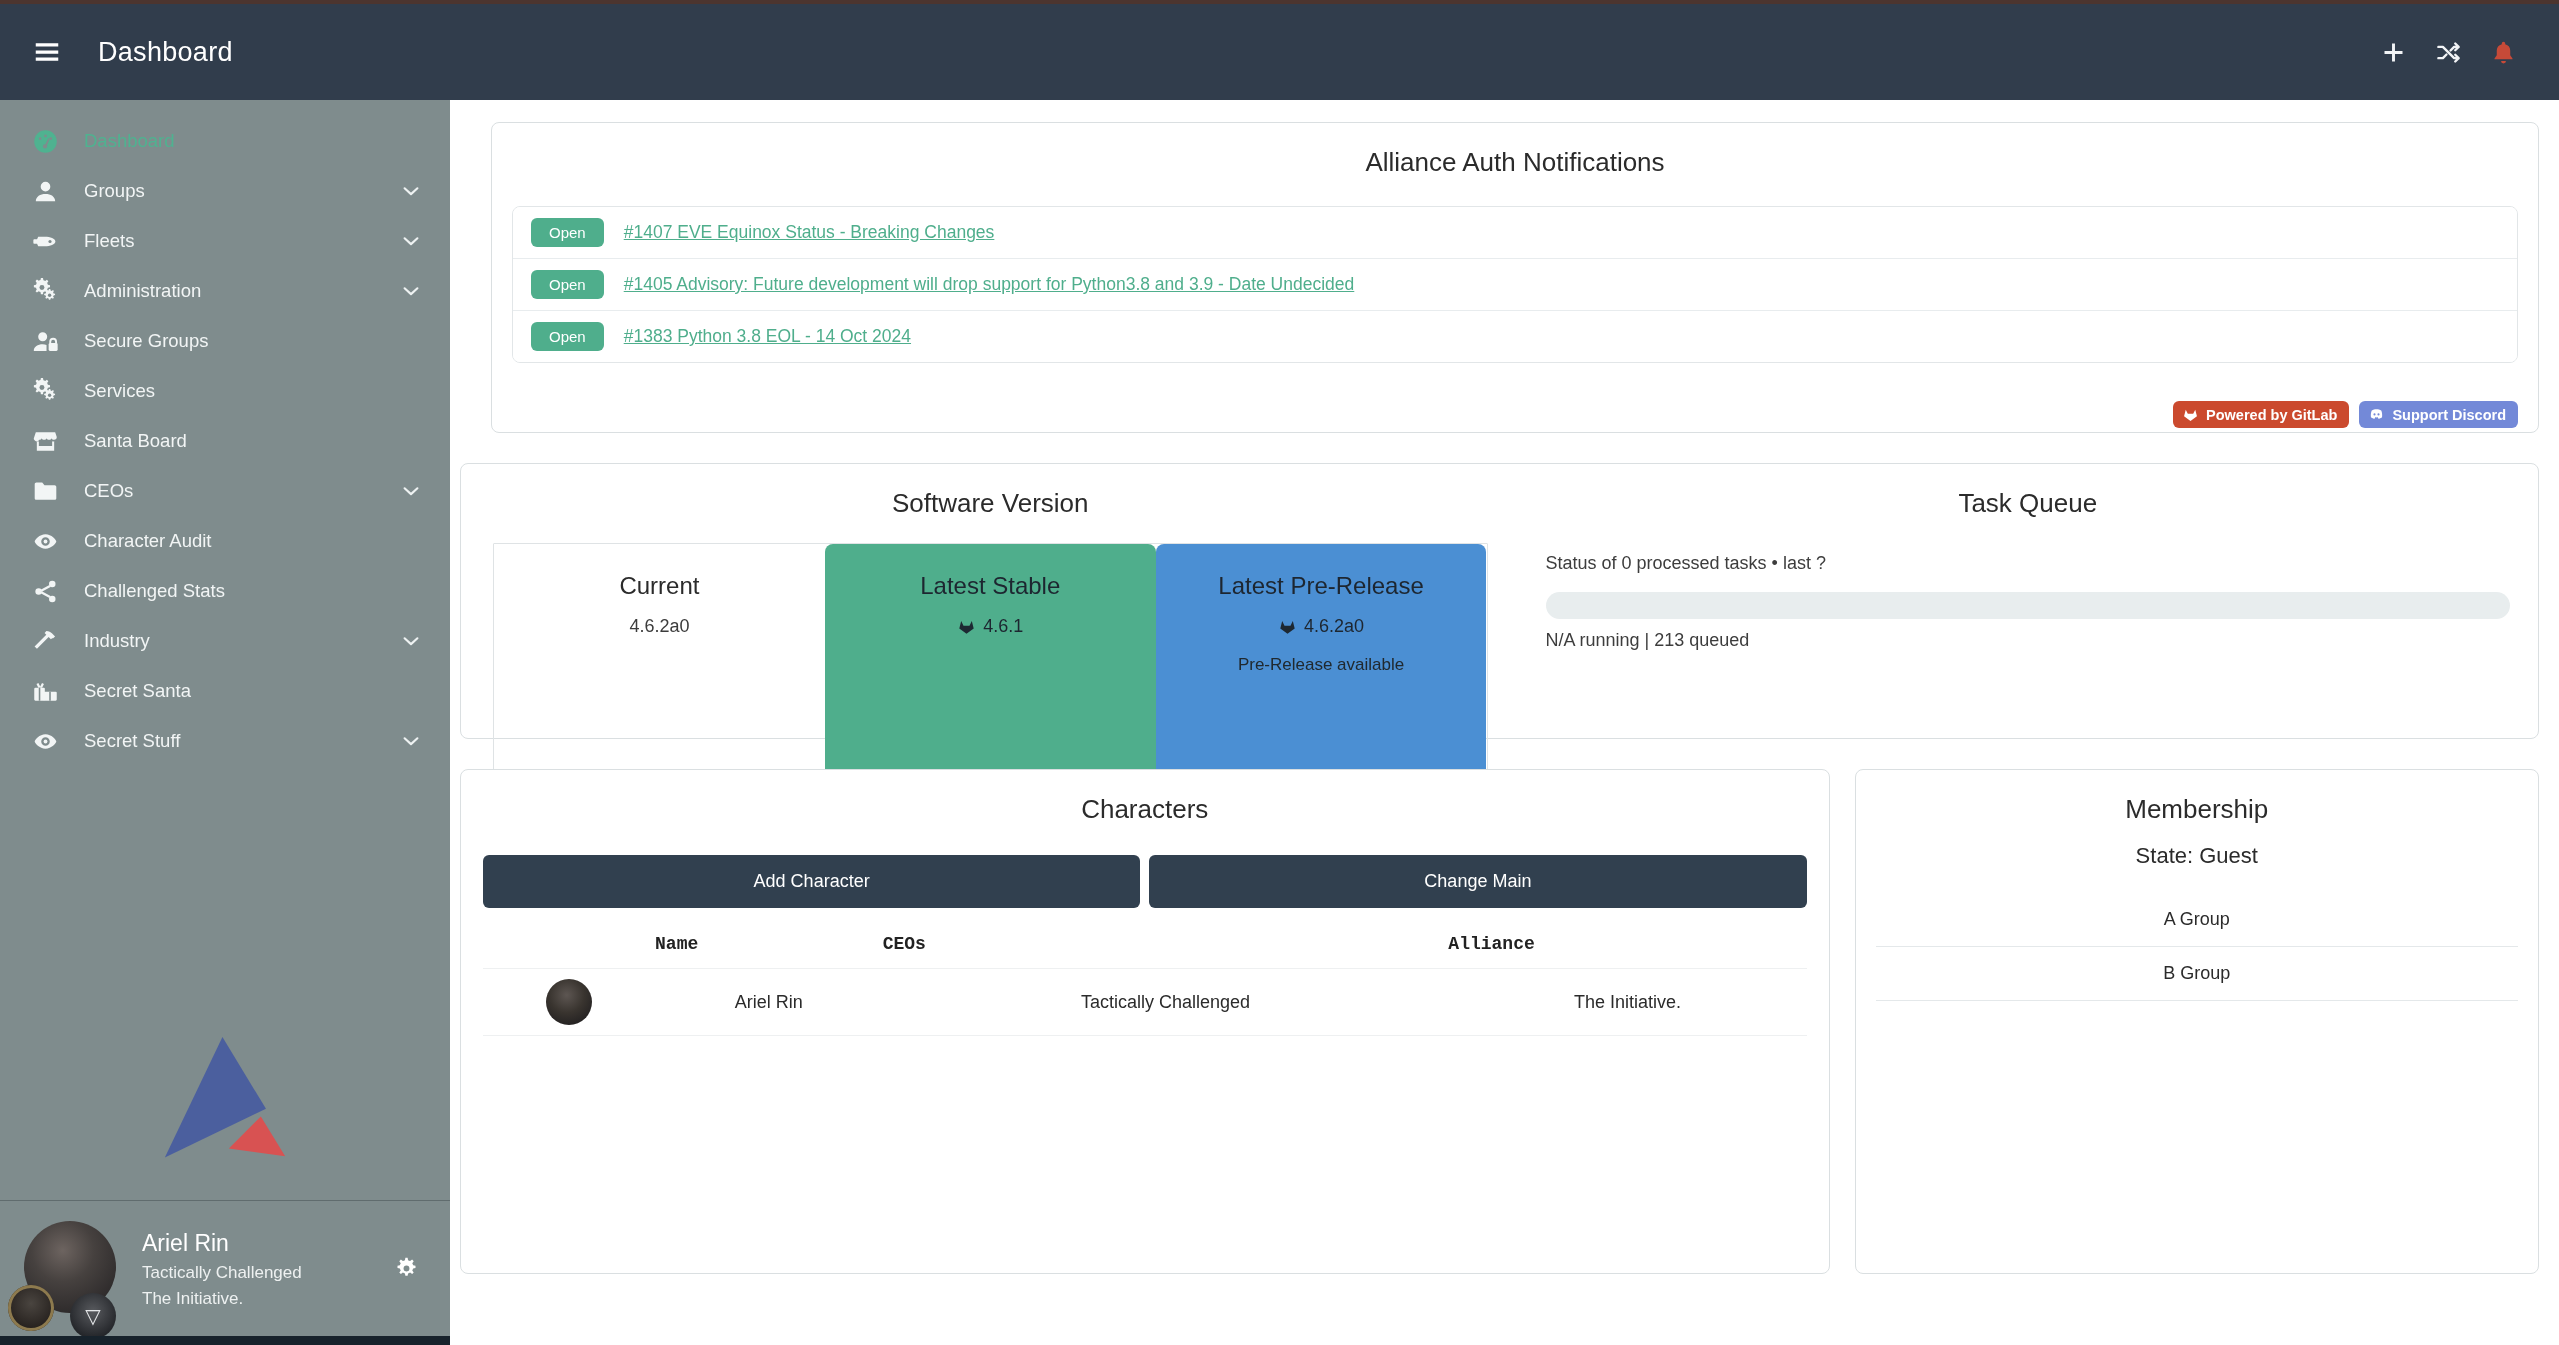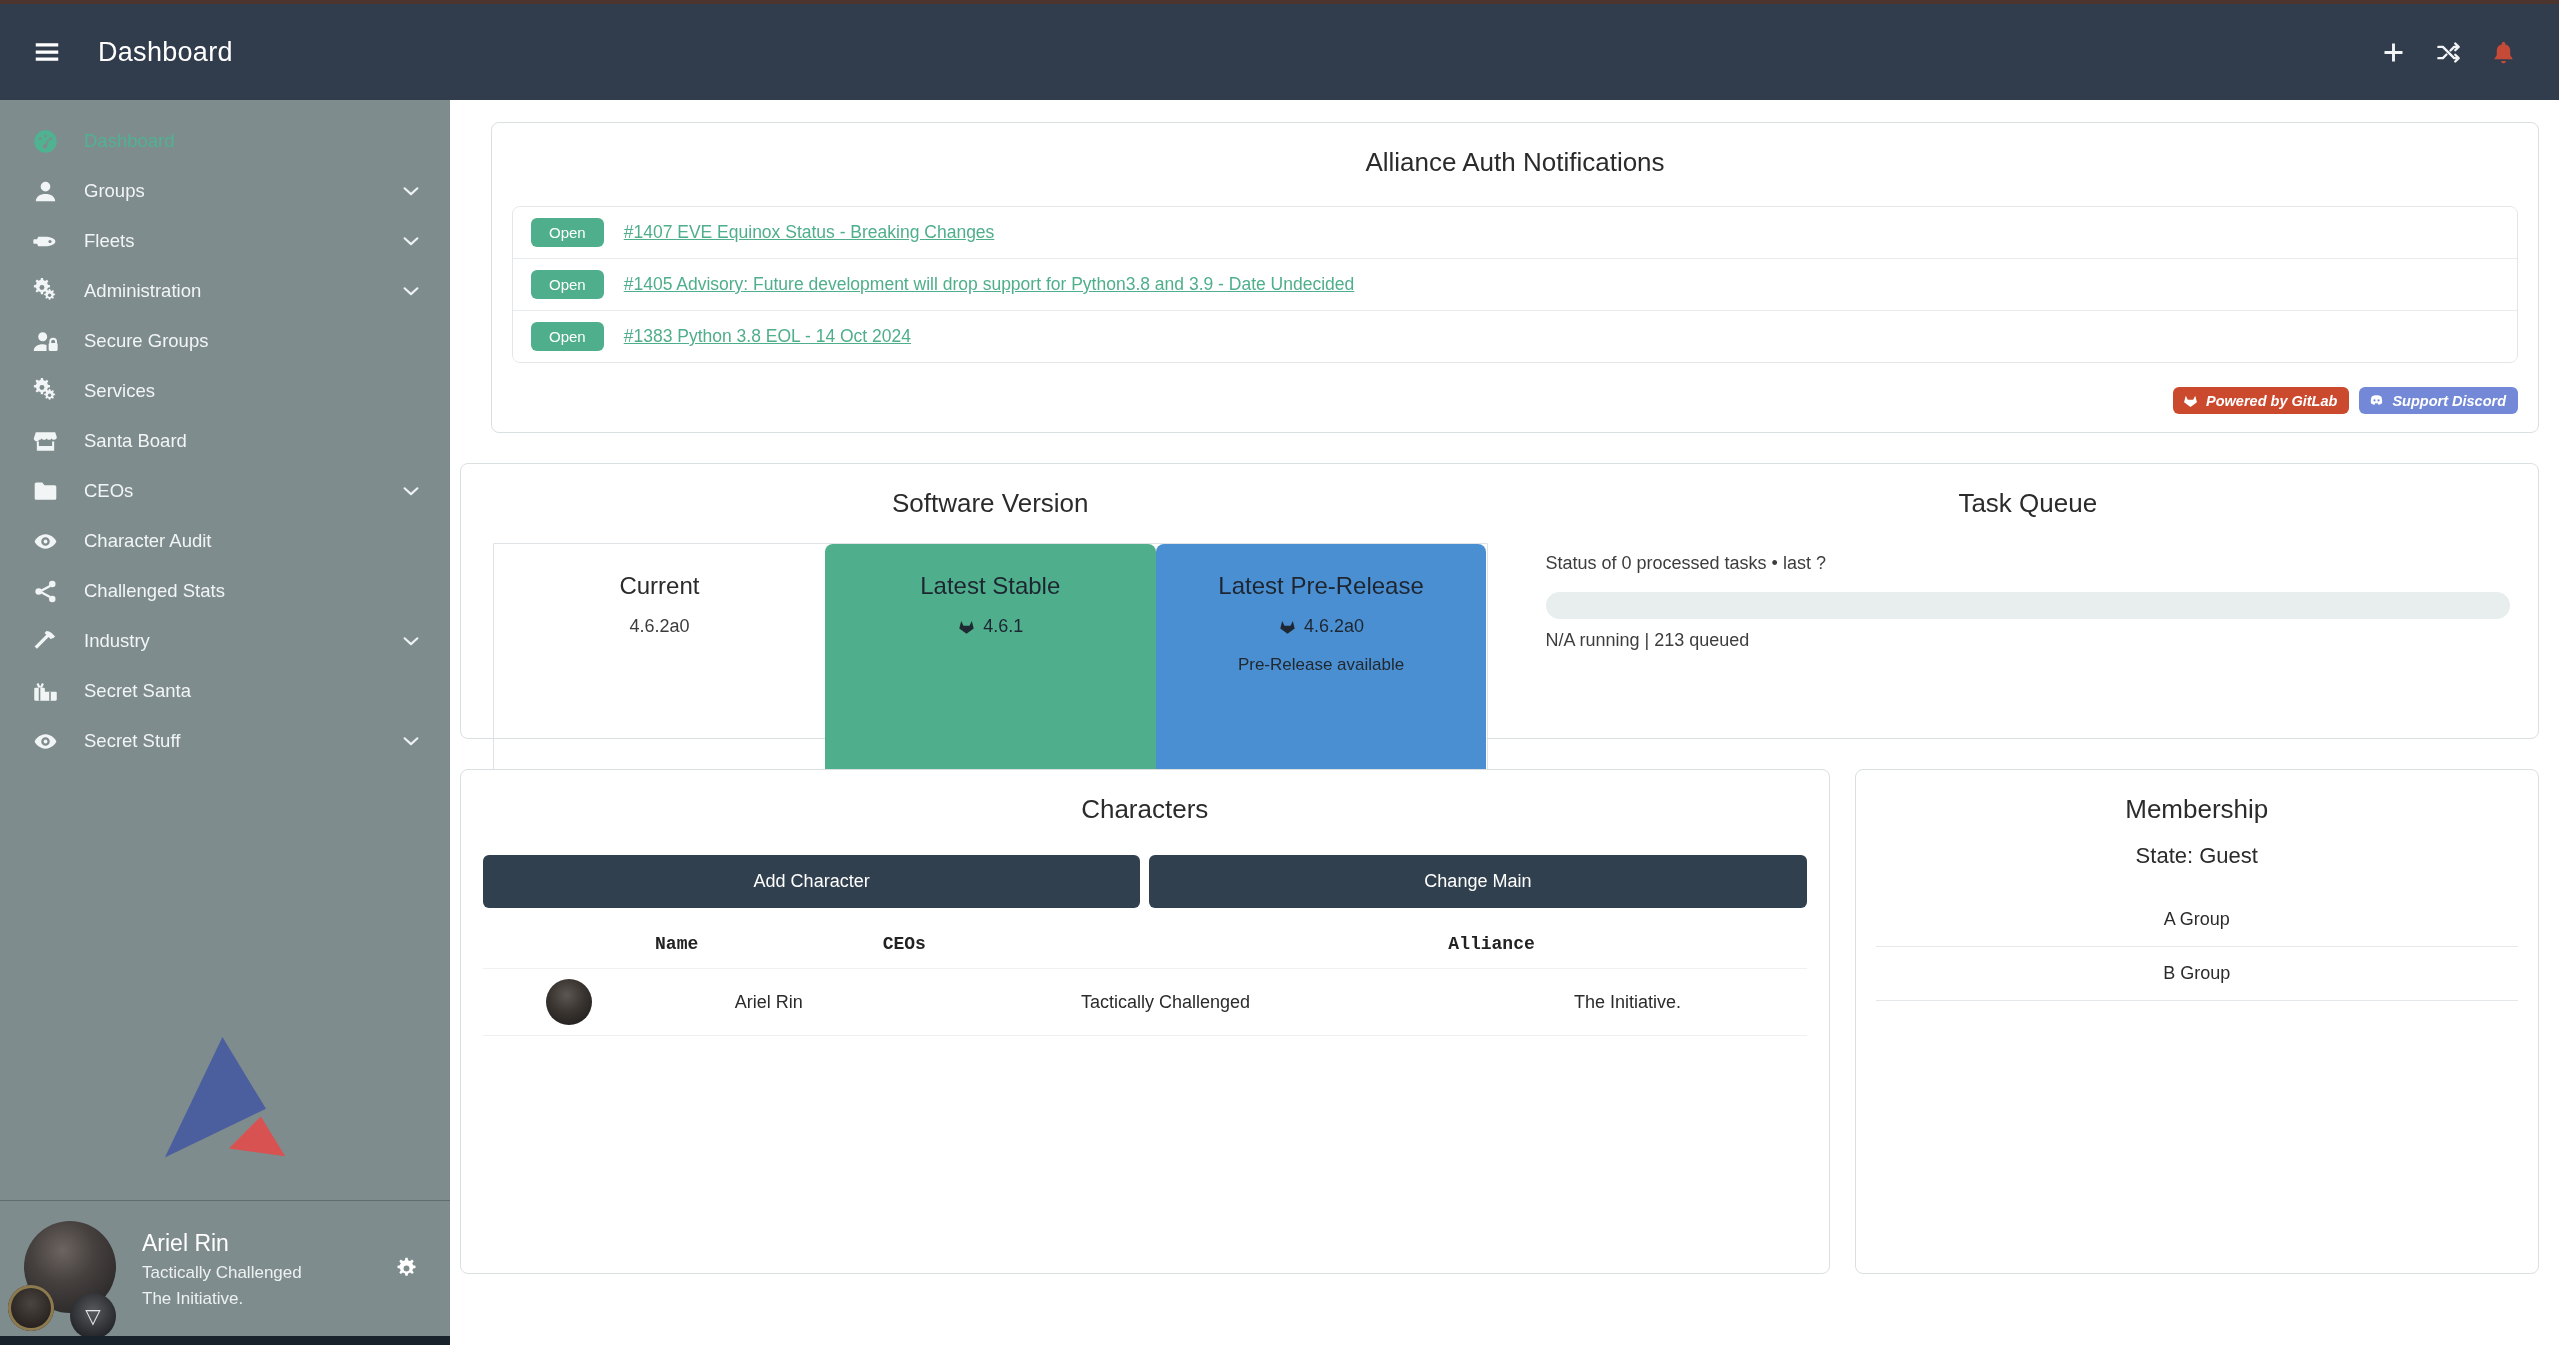--- a/index.html
+++ b/index.html
@@ -62,21 +62,21 @@
   .card{background:#fff;border:1px solid var(--card-border);border-radius:8px;}
   .card h2{font-size:26px;font-weight:500;text-align:center;color:#2b2b2b;margin-top:8px;}
 
   
   .card.notifications{height:311px;padding:16px 20px;position:relative;margin-bottom:30px;margin-left:31px;}
   .notif-list{margin-top:28px;border:1px solid #e2e6e8;border-radius:8px;overflow:hidden;}
   .notif-row{display:flex;align-items:center;gap:20px;padding:11px 18px;background:#fff;}
   .notif-row + .notif-row{border-top:1px solid #e8ecee;}
   .open-badge{background:var(--green);color:#fff;font-size:15px;font-weight:normal;padding:6px 18px;border-radius:6px;flex-shrink:0;}
   .notif-link{color:var(--green);font-size:17.5px;text-decoration:underline;cursor:pointer;}
-  .footer-badges{position:absolute;right:20px;bottom:18px;display:flex;gap:10px;font-style:italic;}
+  .footer-badges{position:absolute;right:20px;bottom:4px;display:flex;gap:10px;}
   .fbadge{display:flex;align-items:center;gap:7px;color:#fff;font-size:14.5px;font-weight:bold;border-radius:6px;padding:5px 12px 5px 9px;cursor:pointer;}
   .fbadge svg{width:17px;height:17px;}
   .fbadge.gitlab{background:var(--gitlab);}
   .fbadge.discord{background:var(--discord);}
 
   
   .card.sv-tq{height:276px;padding:16px 20px;display:flex;margin-bottom:30px;}
   .sv-col{width:50%;}
   .version-boxes{display:flex;margin:24px 12px 0 12px;border:1px solid #dfe3e5;border-radius:1px;height:250px;overflow:hidden;}
   .vbox{flex:1;text-align:center;padding-top:28px;}

